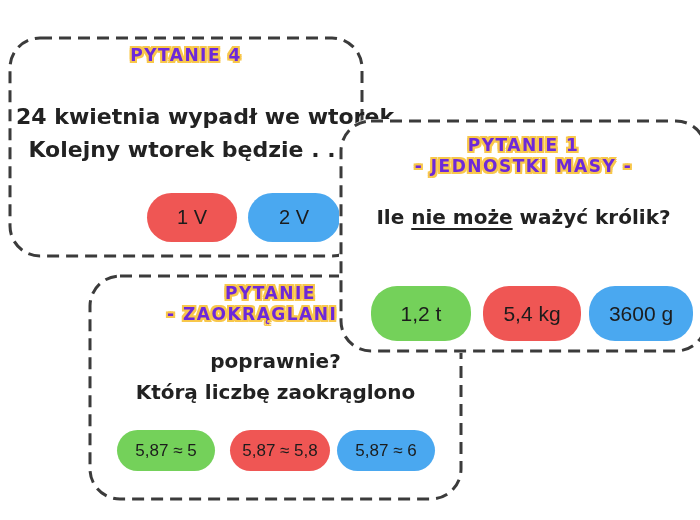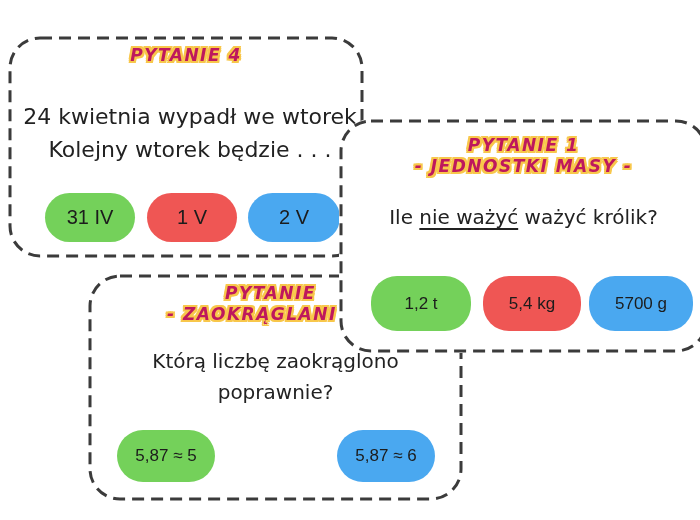--- a/index.html
+++ b/index.html
@@ -9,31 +9,30 @@
     font-family:"DejaVu Sans", sans-serif;
   }
   .card{
     position:absolute;background:#ffffff;border-radius:32px;
   }
   .card svg.border-svg{position:absolute;left:0;top:0;pointer-events:none;}
   .border-rect{fill:none;stroke:var(--border);stroke-width:3;stroke-dasharray:12 7;}
   .bubble{
     display:block;text-align:center;
     font-weight:900;font-size:17px;letter-spacing:1.5px;line-height:21px;
-    color:#be185d;white-space:nowrap;
+    color:#6d28d9;white-space:nowrap;
     text-shadow:
       -2px -2px 0 var(--title), -2px 0 0 var(--title), -2px 2px 0 var(--title),
        0 -2px 0 var(--title),  0  2px 0 var(--title),
        2px -2px 0 var(--title), 2px 0 0 var(--title), 2px 2px 0 var(--title);
-    font-style: italic;
   }
   .title-block{position:absolute;left:0;right:0;}
   .question{
     position:absolute;color:var(--text);font-size:20px;line-height:32px;
-    text-align:center;white-space:nowrap;
+    text-align:center;white-space:nowrap;font-weight:bold;
   }
   .underlined{
     text-decoration:underline;
     text-decoration-thickness:2px;
     text-underline-offset:4px;
   }
   .pill{
     position:absolute;display:flex;align-items:center;justify-content:center;
     border-radius:26px;color:#1c1c1c;font-size:20px;white-space:nowrap;
     cursor:pointer;border:none;
@@ -48,73 +47,73 @@
   #card1 .question{left:8px;top:64px;width:348px;font-size:22px;line-height:33px;}
   #card1 .pill{top:157px;height:49px;}
   #card1 .pill.green{left:37px;width:90px;}
   #card1 .pill.red{left:139px;width:90px;}
   #card1 .pill.blue{left:240px;width:92px;}
 
   
   #card2{left:311px;top:119px;width:369px;height:234px;z-index:3;margin-left:28px;}
   #card2 .title-block{top:16px;}
   #card2 .question{left:0;top:82px;width:369px;white-space:pre;}
-  #card2 .pill{top:157px;height:55px;font-size:17px;}
+  #card2 .pill{top:167px;height:55px;font-size:21px;}
   #card2 .pill.green{left:32px;width:100px;}
   #card2 .pill.red{left:144px;width:98px;}
   #card2 .pill.blue{left:250px;width:104px;}
 
   
   #card3{left:88px;top:274px;width:375px;height:227px;z-index:2;}
   #card3 .bubble.t1{position:absolute;left:137px;top:9px;text-align:center;}
   #card3 .bubble.t2{position:absolute;left:79px;top:30px;text-align:left;}
   #card3 .question{left:0;top:72px;width:375px;line-height:31px;}
-  #card3 .pill{top:156px;height:52px;font-size:17px;}
+  #card3 .pill{top:156px;height:41px;font-size:17px;}
   #card3 .pill.green{left:29px;width:98px;}
   #card3 .pill.red{left:142px;width:100px;}
   #card3 .pill.blue{left:249px;width:98px;}
 </style>
 </head>
 <body style="background: rgb(255, 255, 255);">
 
 <div class="card" id="card1">
   <svg class="border-svg" width="356" height="222">
     <rect class="border-rect" x="2" y="2" width="352" height="218" rx="30"></rect>
   </svg>
   <div class="title-block">
     <span class="bubble">PYTANIE 4</span>
   </div>
   <div class="question">
     <div>24 kwietnia wypadł we wtorek</div>
     <div>Kolejny wtorek będzie . . .</div>
   </div>
-  <button class="pill green">31 IV</button>
   <button class="pill red">1 V</button>
   <button class="pill blue">2 V</button>
 </div>
 
 <div class="card" id="card3">
   <svg class="border-svg" width="375" height="227">
     <rect class="border-rect" x="2" y="2" width="371" height="223" rx="30"></rect>
   </svg>
   <span class="bubble t1">PYTANIE</span>
   <span class="bubble t2">- ZAOKRĄGLANI</span>
   <div class="question">
+    <div>poprawnie?</div>
     <div>Którą liczbę zaokrąglono</div>
-    <div>poprawnie?</div>
   </div>
   <button class="pill green">5,87 ≈ 5</button>
+  <button class="pill red">5,87 ≈ 5,8</button>
   <button class="pill blue">5,87 ≈ 6</button>
 </div>
 
 <div class="card" id="card2">
   <svg class="border-svg" width="369" height="234">
     <rect class="border-rect" x="2" y="2" width="365" height="230" rx="30"></rect>
   </svg>
   <div class="title-block">
     <span class="bubble">PYTANIE 1</span>
     <span class="bubble">- JEDNOSTKI MASY -</span>
   </div>
-  <div class="question"><span>Ile </span><span class="underlined">nie ważyć</span><span> ważyć królik?</span></div>
+  <div class="question"><span>Ile </span><span class="underlined">nie może</span><span> ważyć królik?</span></div>
   <button class="pill green">1,2 t</button>
   <button class="pill red">5,4 kg</button>
-  <button class="pill blue">5700 g</button>
+  <button class="pill blue">3600 g</button>
 </div>
 
 </body></html>

